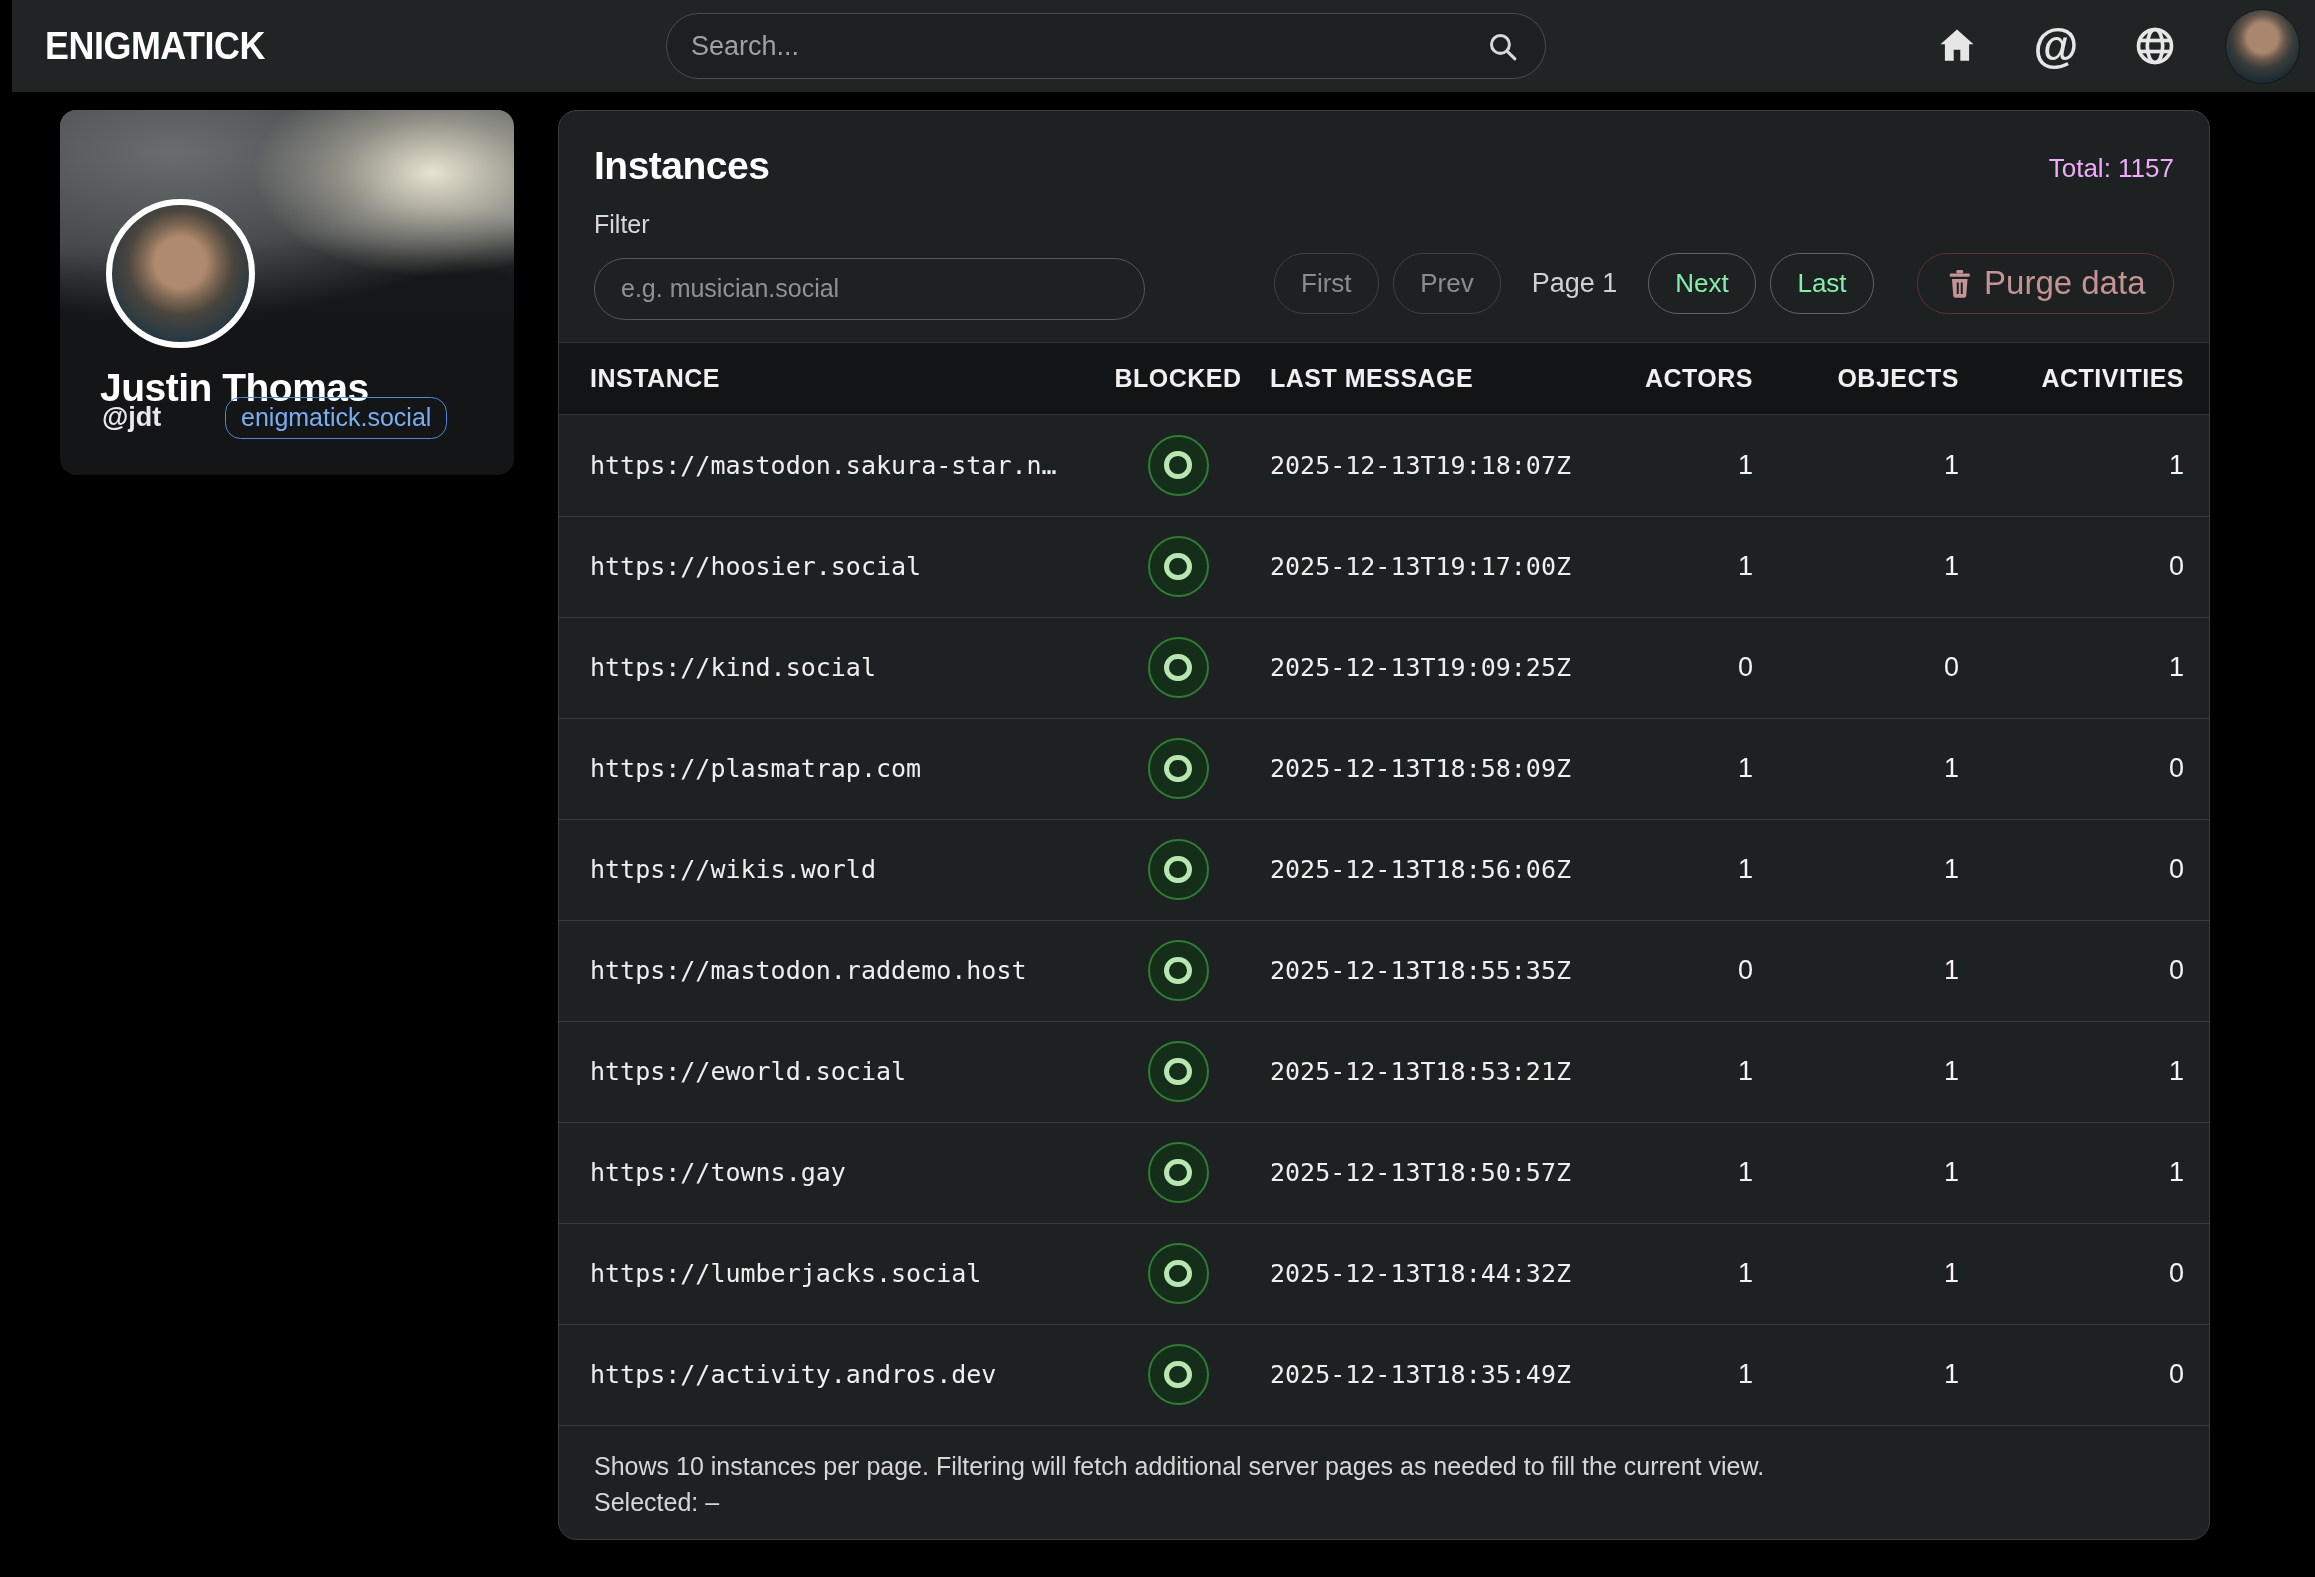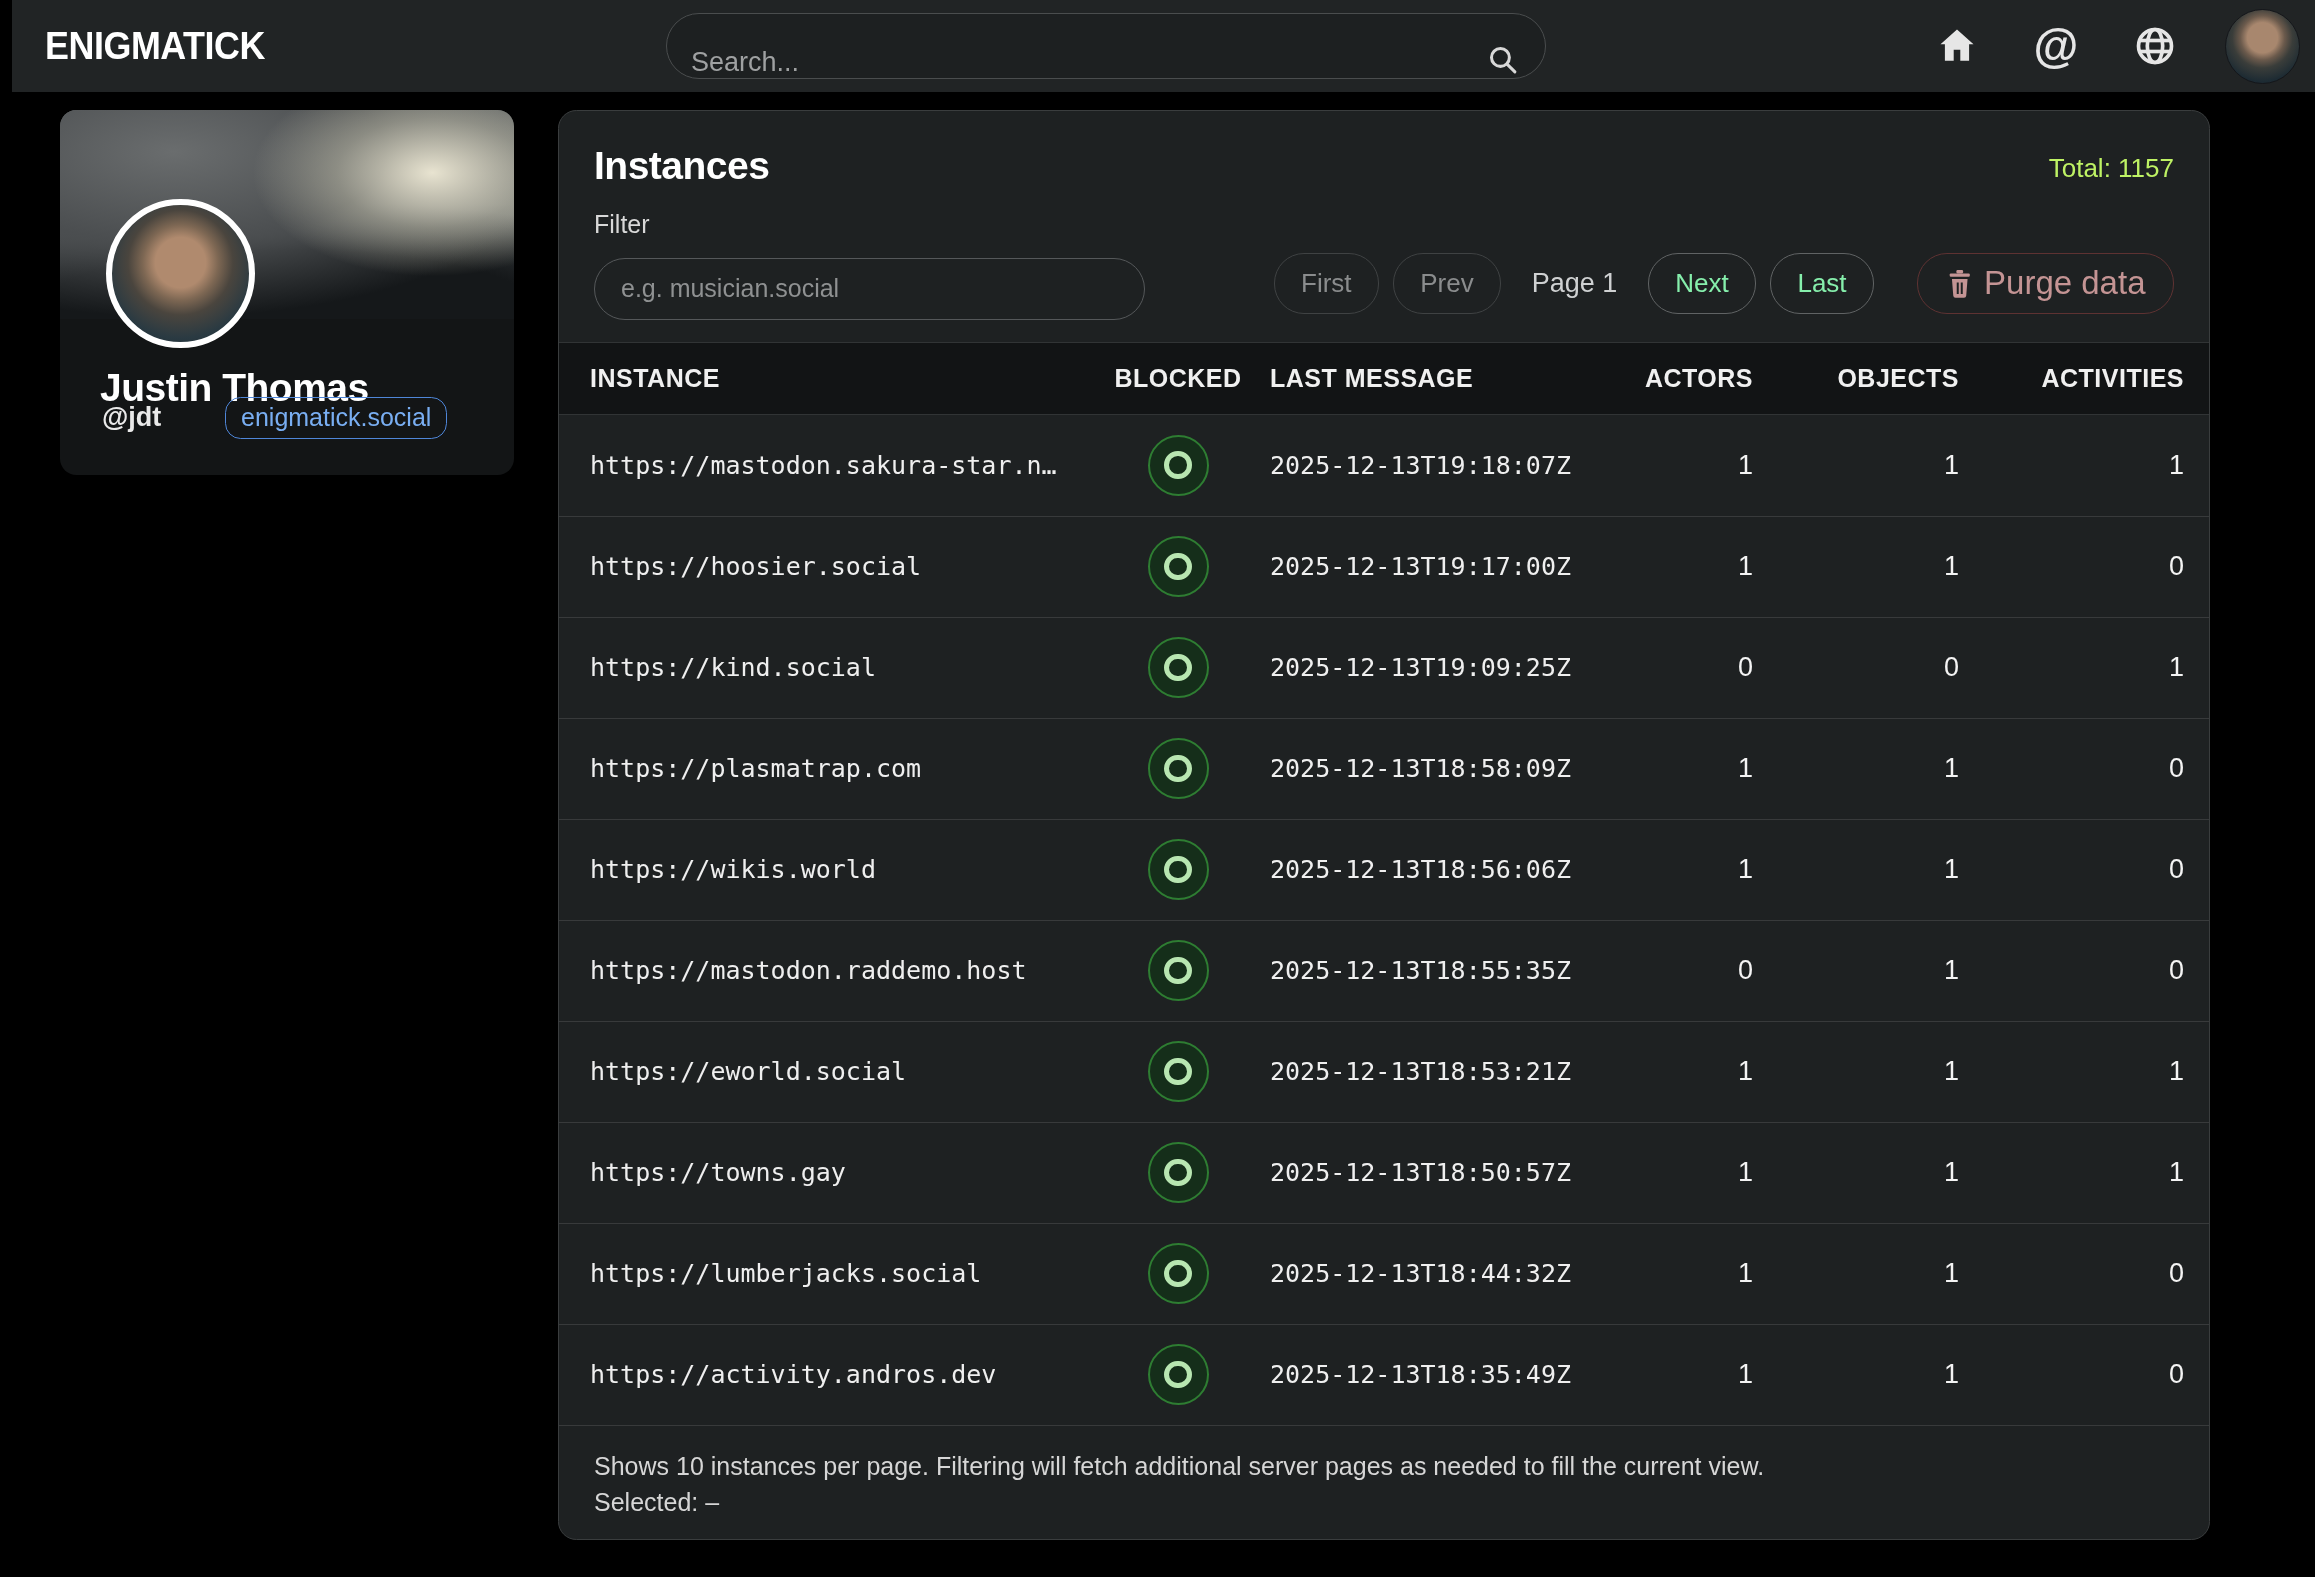--- a/index.html
+++ b/index.html
@@ -6,21 +6,21 @@
   html,body { width:2315px; height:1578px; overflow:hidden; }
   body { background:#000; font-family:"Liberation Sans", sans-serif; color:#f2f2f2; position:relative; }
 
   
   .navbar { position:absolute; top:0; left:12px; width:2315px; height:92px; background:#212425;
             display:flex; align-items:center; padding:0 33px; }
   .logo { font-size:39px; font-weight:800; letter-spacing:-0.5px; color:#fff;
           transform:scaleX(0.92); transform-origin:left center; white-space:nowrap; }
   .search-wrap { position:absolute; left:654px; top:13px; width:880px; height:66px;
                  border:1.8px solid #4a4d4e; border-radius:33px; background:#1d2021;
-                 display:flex; align-items:flex-end; padding:0 24px; }
+                 display:flex; align-items:center; padding:0 24px; }
   .search-wrap input { flex:1; background:transparent; border:none; outline:none;
                        color:#e8e8e8; font-size:27px; font-family:"Liberation Sans", sans-serif; }
   .search-wrap input::placeholder { color:#9fa1a2; }
   .nav-right { position:absolute; right:27.5px; top:0; height:92px; display:flex; align-items:center; gap:51px; }
   .nav-icon { width:48px; height:48px; display:flex; align-items:center; justify-content:center;
               color:#e6e6e6; cursor:pointer; }
   .at-glyph { font-size:46px; font-weight:700; color:#e6e6e6; line-height:1; }
   .nav-avatar { width:75px; height:75px; border-radius:50%; margin-left:-5.5px;
                 background:radial-gradient(circle at 50% 38%, #a8876e 0 26%, #6b5a4c 38%, #3a3d3a 52%, #1d2b33 75%, #14202a 100%);
                 border:1.8px solid #14161a; cursor:pointer; }
@@ -41,21 +41,21 @@
   .handle-row { position:absolute; left:42px; top:287px; display:flex; align-items:center; gap:20px; }
   .handle { font-size:27px; font-weight:700; color:#e9e9e9; }
   .instance-badge { border:1.8px solid #4f86d8; color:#79aef2; border-radius:15.6px;
                     padding:4.6px 14.7px 6.4px; font-size:25px;margin-left:44px; }
 
   
   .panel { position:absolute; left:558px; top:110px; width:1652px; height:1430px;
            background:#1e2122; border:1.8px solid #3a3d3e; border-radius:18.4px; overflow:hidden; }
   .panel-head { display:flex; align-items:flex-end; justify-content:space-between; padding:33px 35px 0; }
   .panel-title { font-size:39px; font-weight:800; letter-spacing:-0.5px; color:#fff; }
-  .panel-total { font-size:26px; color:#bef264; padding-bottom:3.7px; }
+  .panel-total { font-size:26px; color:#f0abfc; padding-bottom:3.7px; }
   .filter-label { margin:22px 35px 0; font-size:25px; color:#d8d8d8; }
   .controls-row { margin:13px 35px 0; display:flex; align-items:center; height:62px; }
   .filter-input { width:551px; height:62px; border:1.8px solid #55585a; border-radius:31px;
                   background:transparent; color:#e8e8e8; font-size:25px; padding:0 26px;
                   font-family:"Liberation Sans", sans-serif; outline:none;margin-top:11px; }
   .filter-input::placeholder { color:#8f9192; }
   .pager { display:flex; align-items:center; margin-left:129px; }
   .btn { height:61px; padding:0 26px; border-radius:30px; background:transparent;
          font-size:26px; font-family:"Liberation Sans", sans-serif; cursor:pointer; }
   .btn.disabled { color:#8a8c8d; border:1.8px solid #3f4243; cursor:default; }

